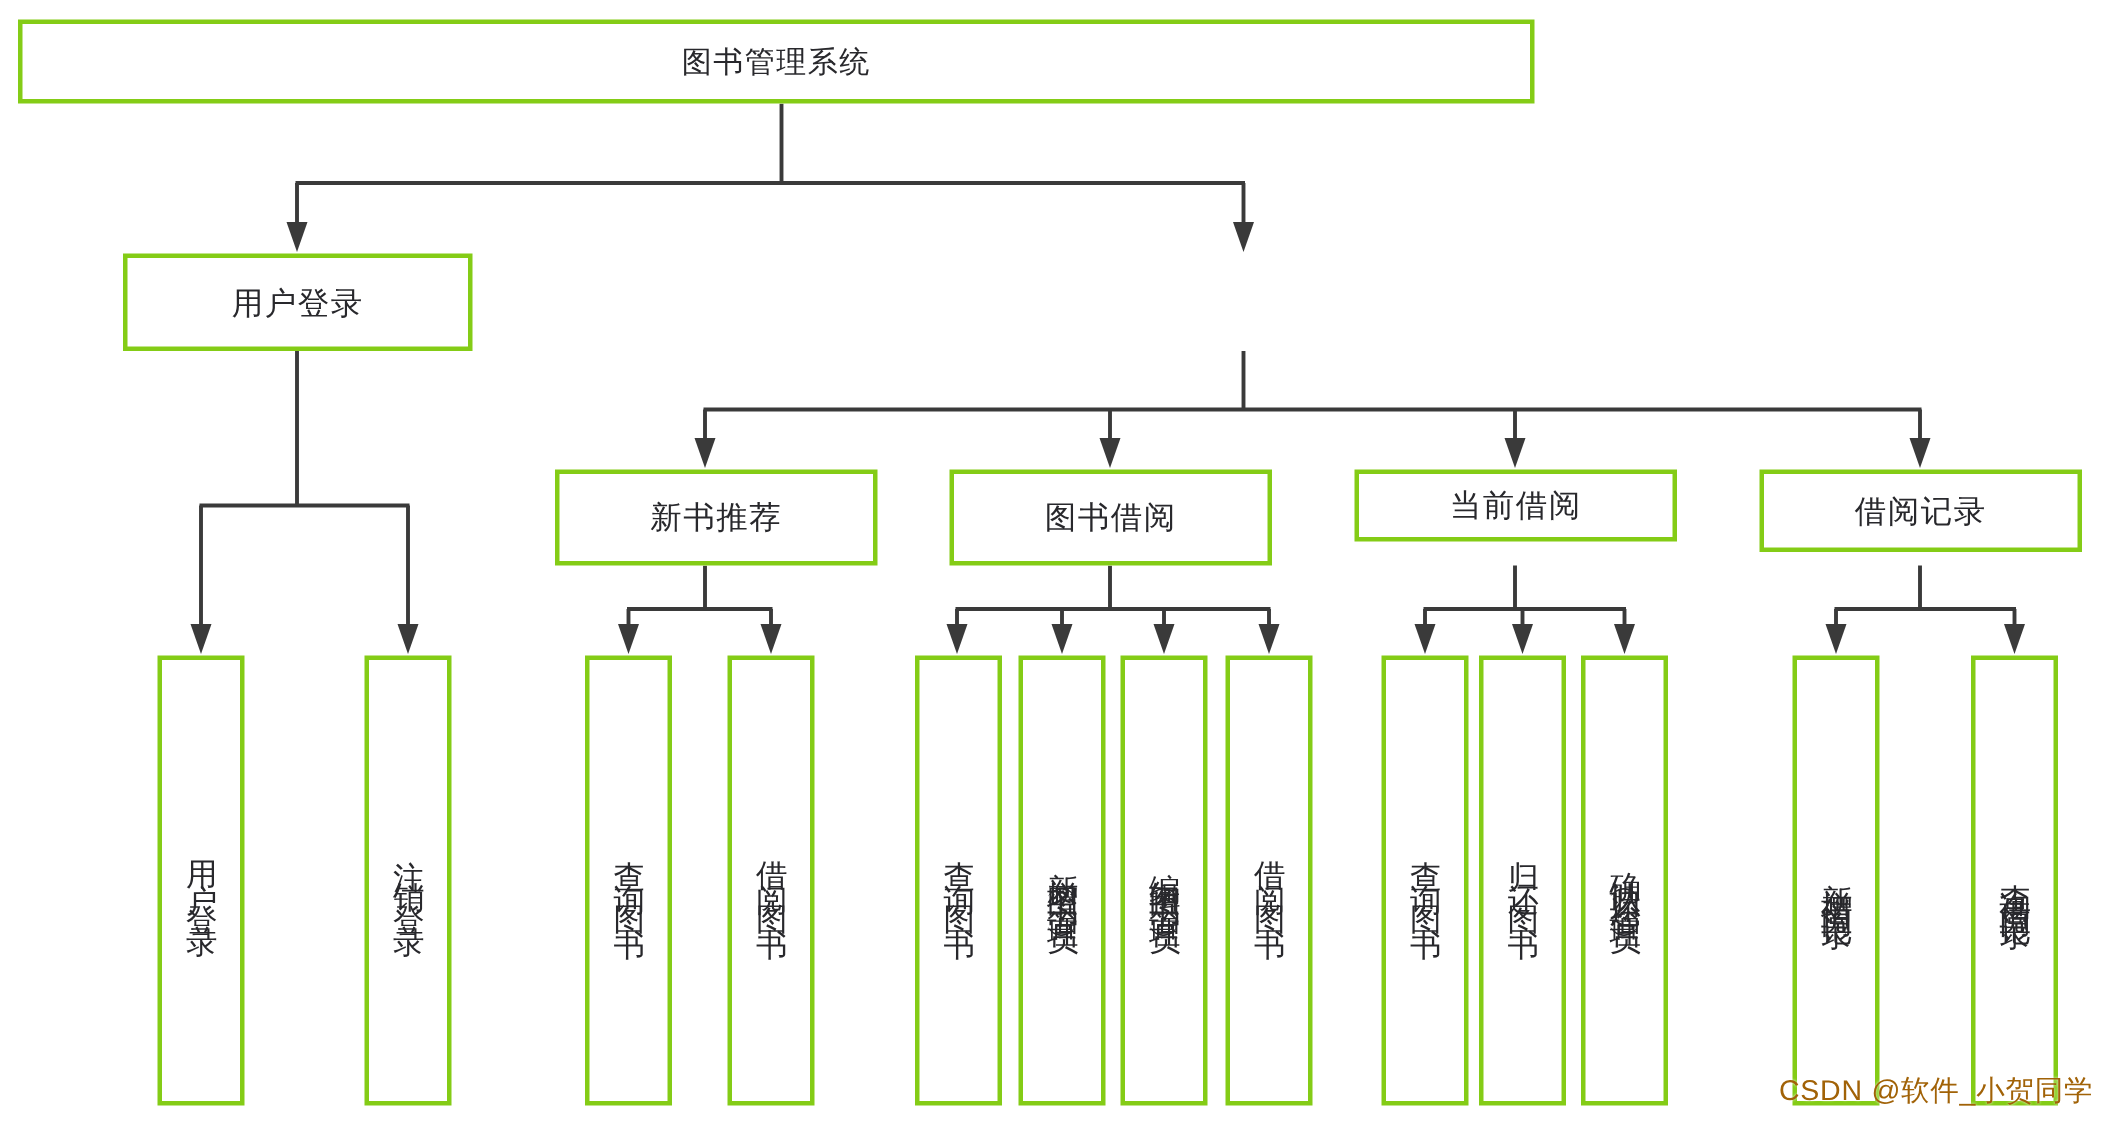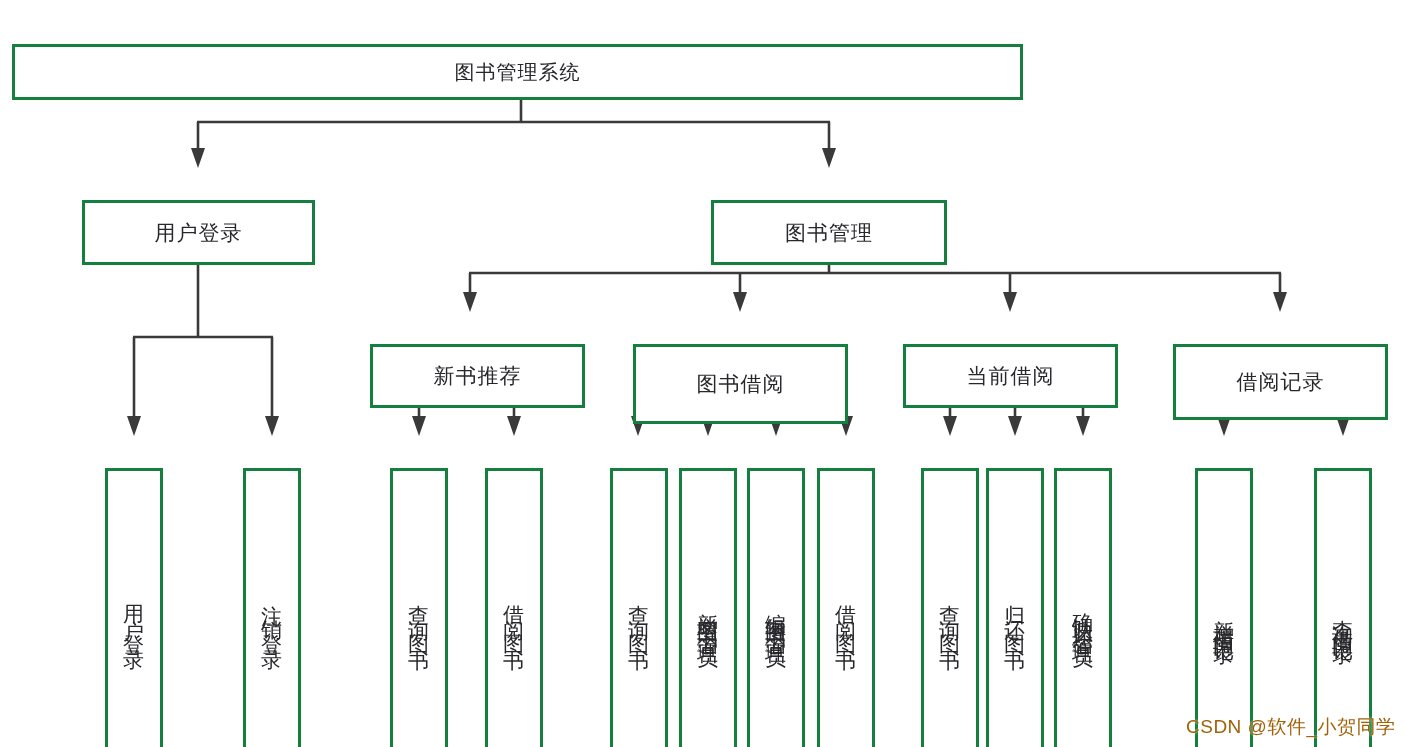--- a/index.html
+++ b/index.html
@@ -14,27 +14,26 @@
   .connectors {
     position: absolute;
     left: 0; top: 0;
     width: 1405px; height: 747px;
     pointer-events: none;
   }
   .node {
     position: absolute;
     box-sizing: border-box;
     background: #ffffff;
-    border: 3px solid #15803d;
+    border: 3px solid #84cc16;
     display: flex;
     align-items: center;
     justify-content: center;
     color: #28282c;
     z-index: 2;
-    margin-top: 31px;
   }
   .node-root  { font-size: 20px; letter-spacing: 1px; }
   .node-l2,
   .node-l3    { font-size: 21px; letter-spacing: 1px; }
   .node-leaf  { font-size: 21px; }
   .vtext {
     writing-mode: vertical-lr;
     text-orientation: mixed;
     letter-spacing: 5px;
     line-height: 1.0;
@@ -129,34 +128,31 @@
     </g>
   </svg>
 
   <div class="node node-root" style="left:12px; top:13px; width:1011px; height:56px;">
     <span>图书管理系统</span>
   </div>
 
   <div class="node node-l2" style="left:82px; top:169px; width:233px; height:65px;">
     <span>用户登录</span>
   </div>
-  <div class="node node-l2" style="left:711px; top:169px; width:236px; height:65px;">
-    <span>图书管理</span>
-  </div>
 
   <div class="node node-l3" style="left:370px; top:313px; width:215px; height:64px;">
     <span>新书推荐</span>
   </div>
-  <div class="node node-l3" style="left:633px; top:313px; width:215px; height:80px;">
+  <div class="node node-l3" style="left:633px; top:313px; width:215px; height:64px;">
     <span>图书借阅</span>
   </div>
-  <div class="node node-l3" style="left:903px; top:313px; width:215px; height:64px;">
+  <div class="node node-l3" style="left:903px; top:313px; width:215px; height:48px;">
     <span>当前借阅</span>
   </div>
-  <div class="node node-l3" style="left:1173px; top:313px; width:215px; height:76px;">
+  <div class="node node-l3" style="left:1173px; top:313px; width:215px; height:55px;">
     <span>借阅记录</span>
   </div>
 
   <div class="node node-leaf" style="left:105px; top:437px; width:58px; height:300px;">
     <span class="vtext" style="letter-spacing: 15px;">用户登录</span>
   </div>
   <div class="node node-leaf" style="left:243px; top:437px; width:58px; height:300px;">
     <span class="vtext" style="letter-spacing: 15px;">注销登录</span>
   </div>
 

